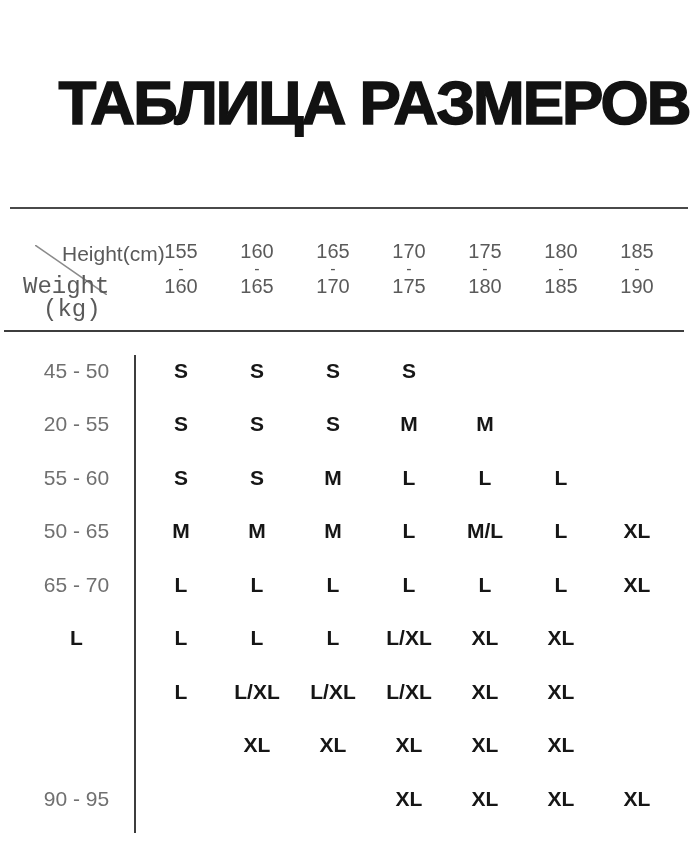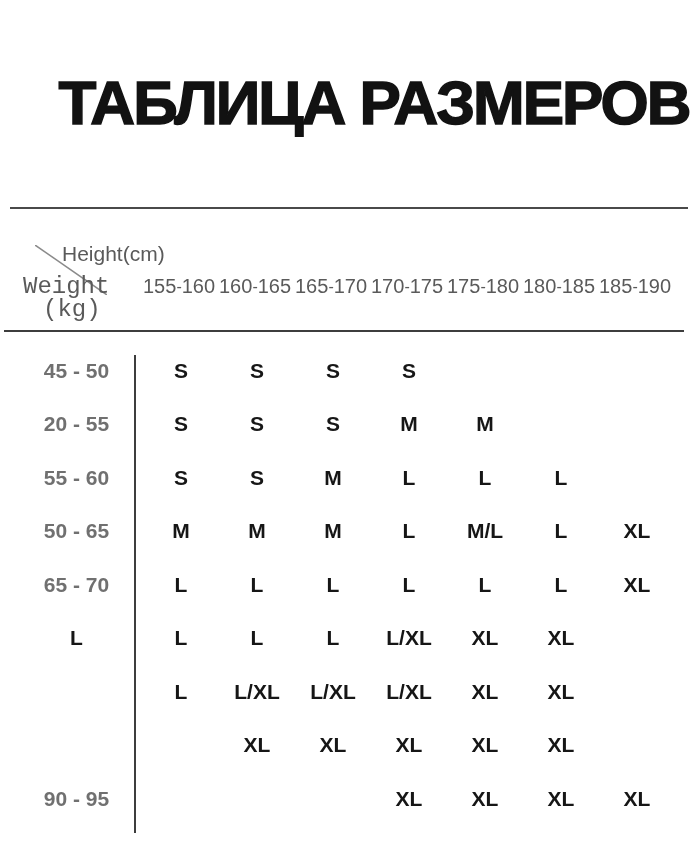--- a/index.html
+++ b/index.html
@@ -44,21 +44,21 @@
   .header {
     position: absolute;
     top: 209px; left: 10px;
     width: 675px; height: 121px;
     display: grid;
     grid-template-columns: 133px repeat(7, 76px);
   }
   #header-cols { display: contents; }
   .hcol {
     display: flex;
-    flex-direction: row;
+    flex-direction: column;
     align-items: center;
     padding-top: 33px;
     font-size: 20px;
     line-height: 18px;
     color: var(--header-text, #5a5a5a);
   }
   .hcol .dash { font-size: 16px; line-height: 17px; }
   .corner { position: relative; }
   .corner svg { position: absolute; left: 25px; top: 36px; }
   .height-label {
@@ -95,21 +95,20 @@
   .row {
     display: grid;
     grid-template-columns: 133px repeat(7, 76px);
     height: 53.5px;
     align-items: center;
   }
   .rlabel {
     text-align: center;
     font-size: 21px;
     color: var(--row-label, #707070);
-    font-weight: bold;
   }
   .cell {
     text-align: center;
     font-size: 21px;
     font-weight: bold;
     color: var(--size-text, #161616);
   }
 </style>
 </head>
 <body>

